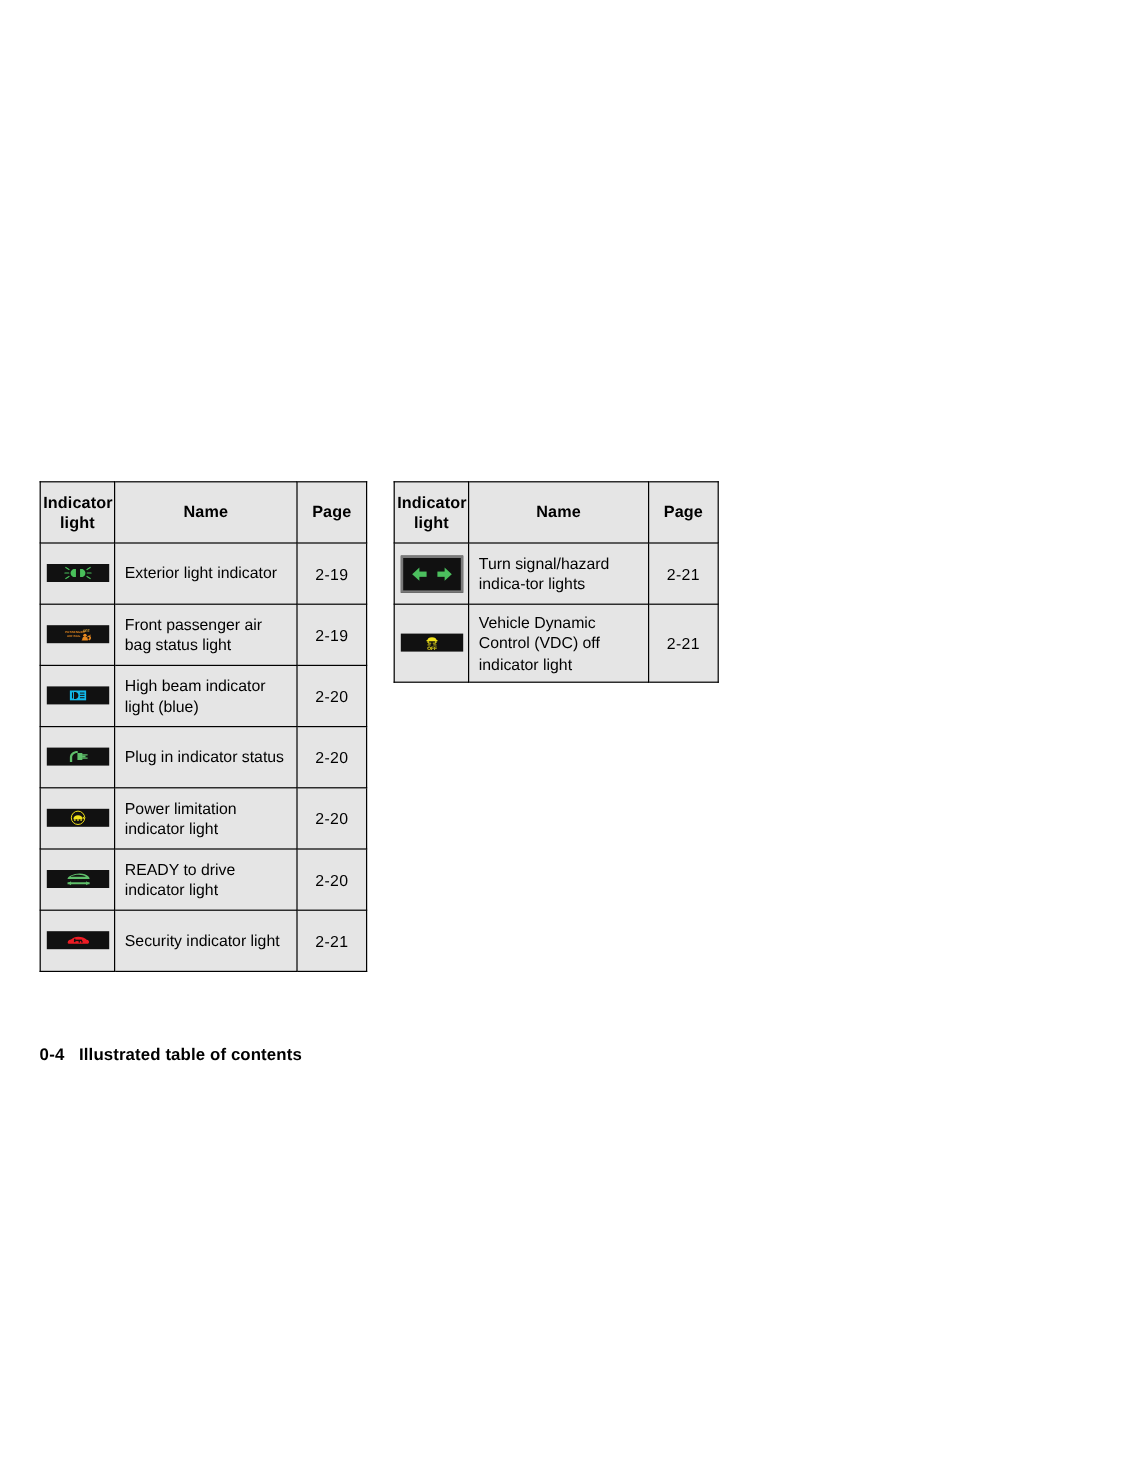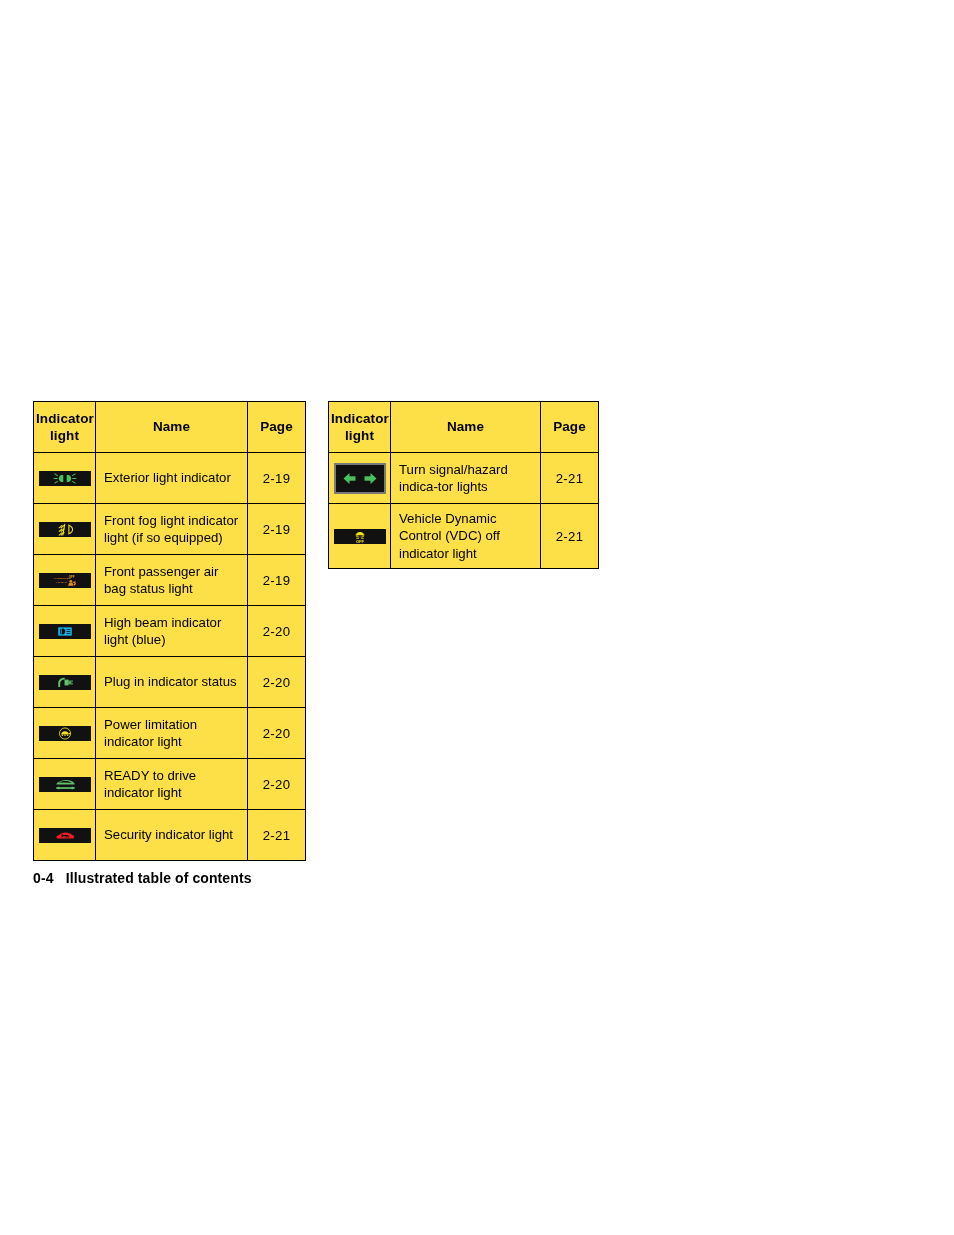--- a/index.html
+++ b/index.html
@@ -23,21 +23,21 @@
     width: 954px;
     height: 1235px;
     overflow: hidden;
   }
 
   
   .ind-table {
     position: absolute;
     border-collapse: collapse;
     table-layout: fixed;
-    background: #fde047;
+    background: #e5e5e5;
   }
   .ind-table.left  { left: 33px; top: 401px; width: 272px; }
   .ind-table.right { left: 328px; top: 401px; width: 270px; }
 
   .ind-table th, .ind-table td {
     border: 1.4px solid #000000;
     padding: 0;
     vertical-align: middle;
   }
 
@@ -148,40 +148,20 @@
                 <line x1="41.5" y1="9.5" x2="47" y2="6"></line>
                 <line x1="41.5" y1="21.5" x2="47" y2="25"></line>
               </g>
             </svg>
           </span>
         </td>
         <td class="cell-name">Exterior light indicator</td>
         <td class="cell-page">2-19</td>
       </tr>
 
-      <tr>
-        <td class="cell-icon">
-          <span class="tile">
-            <svg viewBox="0 0 52 31" xmlns="http://www.w3.org/2000/svg">
-              <g fill="none" stroke="#f2e31a" stroke-width="2.2" stroke-linecap="round">
-                <path d="M34 6.5 C39.2 8.6 41.6 11.6 41.6 15.5 C41.6 19.4 39.2 22.4 34 24.5 L34 6.5 Z"></path>
-                <line x1="20" y1="7" x2="14" y2="12"></line>
-                <line x1="24" y1="7" x2="18" y2="12"></line>
-                <line x1="20" y1="14.5" x2="14" y2="19.5"></line>
-                <line x1="24" y1="14.5" x2="18" y2="19.5"></line>
-                <line x1="20" y1="22" x2="14" y2="27"></line>
-                <line x1="24" y1="22" x2="18" y2="27"></line>
-                <line x1="25.5" y1="4.5" x2="21.5" y2="27"></line>
-              </g>
-            </svg>
-          </span>
-        </td>
-        <td class="cell-name">Front fog light indicator light (if so equipped)</td>
-        <td class="cell-page">2-19</td>
-      </tr>
 
       <tr>
         <td class="cell-icon">
           <span class="tile">
             <svg viewBox="0 0 52 31" xmlns="http://www.w3.org/2000/svg">
               <text x="4" y="13" font-family="Liberation Sans, sans-serif" font-size="5.2" font-weight="bold" fill="#e8891f" letter-spacing="0.2">PASSENGER</text>
               <text x="7" y="20" font-family="Liberation Sans, sans-serif" font-size="5.2" font-weight="bold" fill="#e8891f" letter-spacing="0.2">AIR BAG</text>
               <text x="34" y="11" font-family="Liberation Sans, sans-serif" font-size="6" font-weight="bold" fill="#f0b03a">OFF</text>
               <g fill="#e8891f">
                 <ellipse cx="38" cy="17.5" rx="3" ry="2.8"></ellipse>

